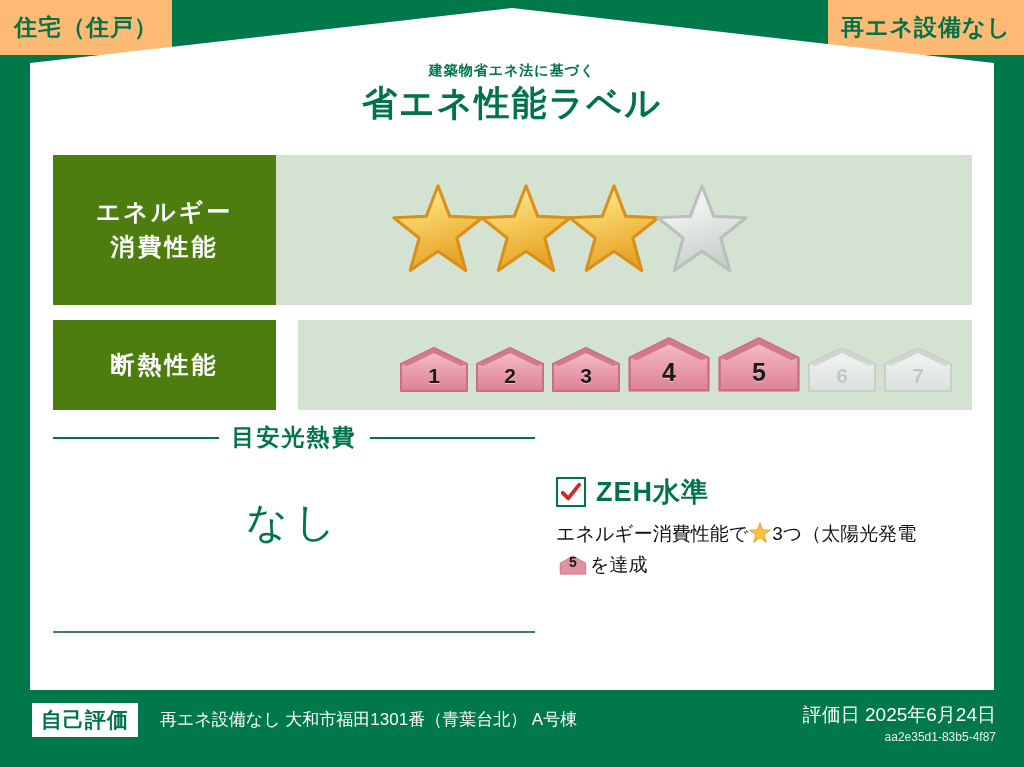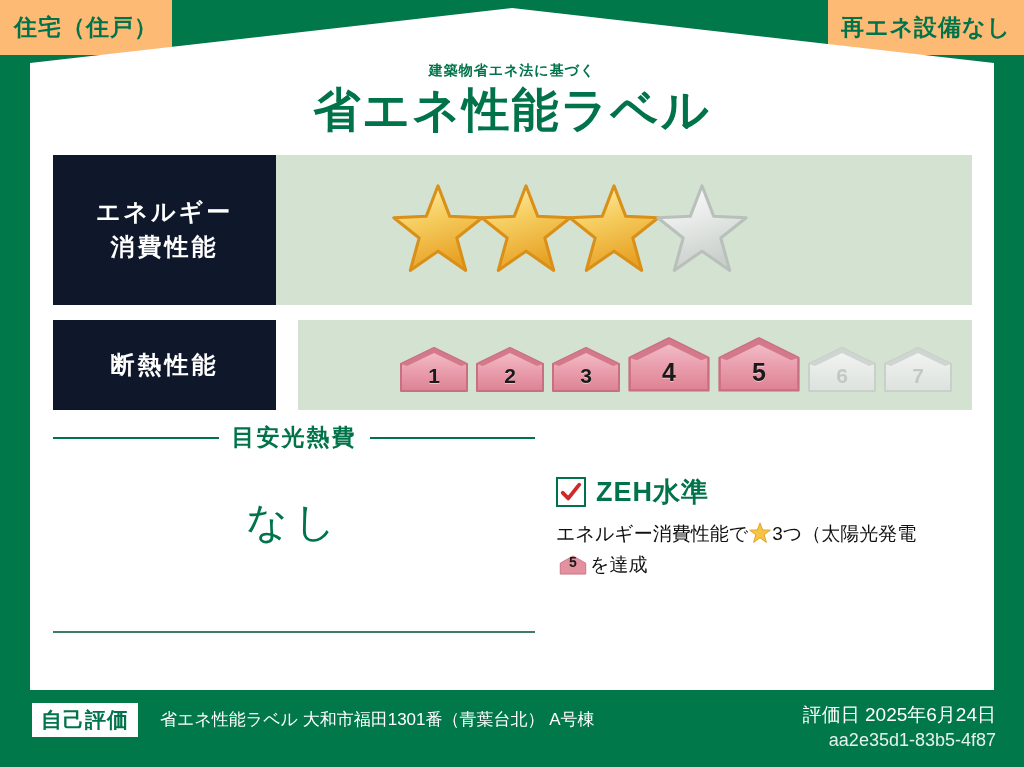--- a/index.html
+++ b/index.html
@@ -30,28 +30,28 @@
     -webkit-clip-path:polygon(0 55px, 482px 0, 964px 55px, 964px 682px, 0 682px);
     clip-path:polygon(0 55px, 482px 0, 964px 55px, 964px 682px, 0 682px);
   }
 
   
   .title-wrap{
     position:absolute;left:30px;top:62px;width:964px;
     text-align:center;color:#00734a;
   }
   .title-sub{font-size:14px;font-weight:bold;letter-spacing:1px;line-height:1.2;}
-  .title-main{font-size:47px;font-weight:bold;letter-spacing:2px;line-height:1.25;margin-top:2px;}
+  .title-main{font-size:35px;font-weight:bold;letter-spacing:2px;line-height:1.25;margin-top:2px;}
 
   
   .row{position:absolute;left:53px;display:flex;height:150px;width:919px;}
   .row-energy{top:155px;height:150px;}
   .row-insul{top:320px;height:90px;gap:22px;}
   .row-head{
-    width:223px;flex:0 0 223px;background:#0f172a;color:#fff;
+    width:223px;flex:0 0 223px;background:#4d7c0f;color:#fff;
     display:flex;flex-direction:column;align-items:center;justify-content:center;
     font-weight:bold;font-size:24px;letter-spacing:3px;line-height:1.45;
     text-align:center;
   }
   .row-body{
     flex:1;background:#d3e2d1;display:flex;align-items:center;
     padding-left:115px;box-sizing:border-box;gap:0px;
   }
   .row-insul .row-body{padding-left:100px;gap:4px;}
 
@@ -123,21 +123,21 @@
   .site-name{
     position:absolute;left:160px;top:18px;font-size:17px;color:#fff;letter-spacing:0px;
     white-space:nowrap;
   }
   .eval-date{
     position:absolute;right:28px;top:12px;text-align:right;
     font-size:19px;color:#fff;white-space:nowrap;
   }
   .eval-id{
     position:absolute;right:28px;top:40px;text-align:center;
-    font-size:18px;color:#e6f2ec;white-space:nowrap;
+    font-size:12px;color:#e6f2ec;white-space:nowrap;
   }
 </style>
 </head>
 <body>
 
 <div class="label-root">
 
   <div class="corner-badge badge-left">
     <span>住宅（住戸）</span>
   </div>
@@ -332,18 +332,18 @@
             <svg viewBox="0 0 60 44" aria-hidden="true">
               <polygon points="30,2 58,18 58,42 2,42 2,18" fill="#e3919f" stroke="#c96e80" stroke-width="2"></polygon>
             </svg>
             <span>5</span>
          </span><span>を達成</span>
     </div>
   </div>
 
   <div class="footer">
     <span class="self-badge">自己評価</span>
-    <span class="site-name">省エネ性能ラベル 大和市福田1301番（青葉台北） A号棟</span>
+    <span class="site-name">再エネ設備なし 大和市福田1301番（青葉台北） A号棟</span>
     <span class="eval-date">評価日 2025年6月24日</span>
     <span class="eval-id">aa2e35d1-83b5-4f87</span>
   </div>
 
 </div>
 
 </body></html>

